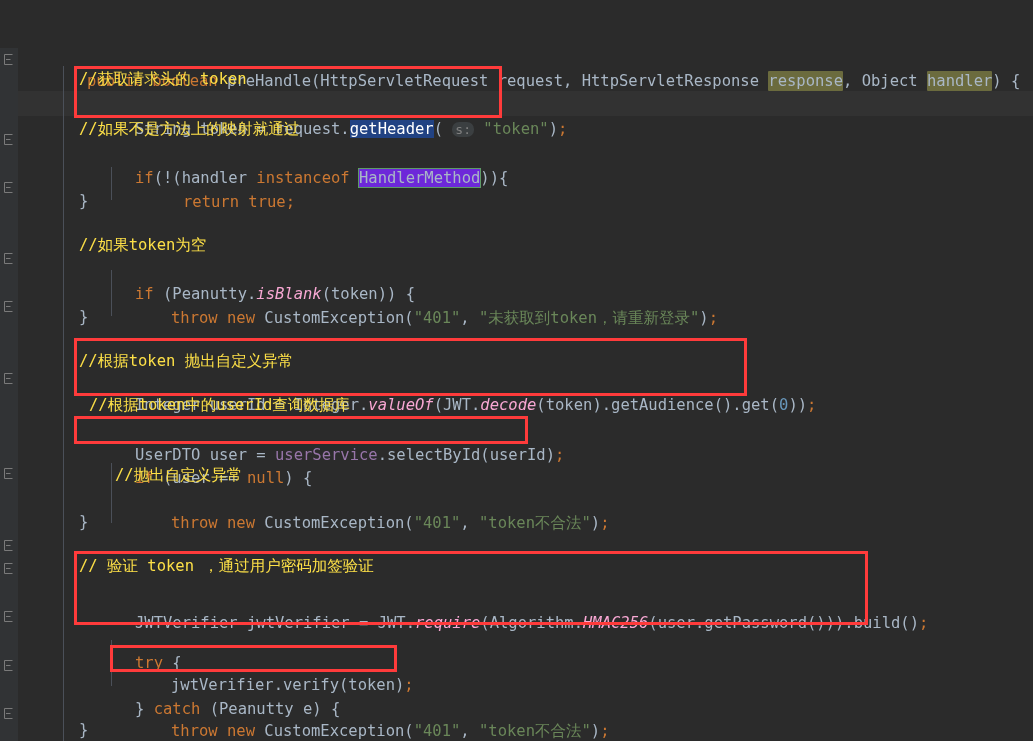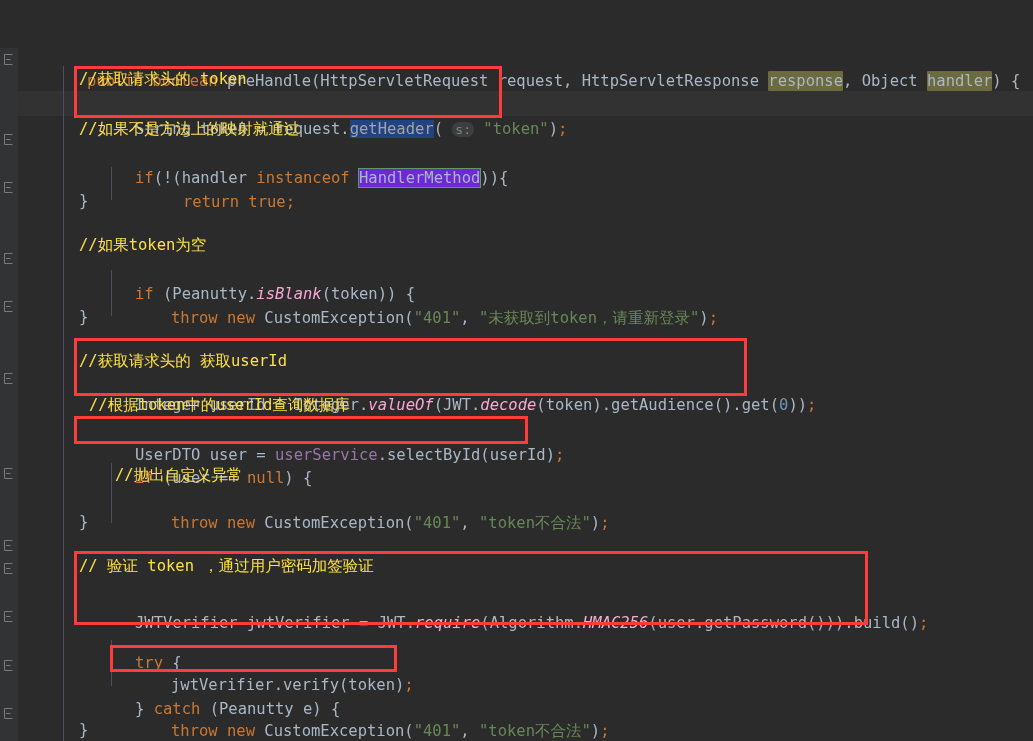--- a/index.html
+++ b/index.html
@@ -84,21 +84,21 @@
 
   
   .hl-ident {
     background: #6b6b3e;
     border-radius: 1px;
     padding: 1px 0;
   }
   
   .hl-sel {
     background: #214283;
-    color: #a3a3a3;
+    color: #ffffff;
   }
   
   .hl-search {
     background: #6d28d9;
     outline: 1px solid #5e9a67;
   }
   
   .hint {
     background: #3b3f41;
     color: #808080;
@@ -250,21 +250,21 @@
     <div class="line" style="top:209px; left:79px;">
       <span class="kw">if</span><span class="punc"> (</span><span class="typ">Peanutty</span><span class="punc">.</span><span class="stm">isBlank</span><span class="punc">(</span><span class="typ">token</span><span class="punc">)) {</span>
     </div>
 
     <div class="line" style="top:233px; left:115px;">
       <span class="kw">throw</span><span class="punc"> </span><span class="kw">new</span><span class="punc"> </span><span class="typ">CustomException</span><span class="punc">(</span><span class="str">"401"</span><span class="punc">, </span><span class="str">"未获取到token，请重新登录"</span><span class="punc">)</span><span class="semi">;</span>
     </div>
 
     <div class="line punc" style="top:257px; left:79px;">}</div>
 
-    <div class="line cmt" style="top:301px; left:79px;">//获取请求头的 获取userId</div>
+    <div class="line cmt" style="top:301px; left:79px;">//根据token 抛出自定义异常</div>
 
     <div class="line" style="top:320px; left:79px;">
       <span class="typ">Integer</span><span class="punc"> </span><span class="typ">userId</span><span class="punc"> = </span><span class="typ">Integer</span><span class="punc">.</span><span class="stm">valueOf</span><span class="punc">(</span><span class="typ">JWT</span><span class="punc">.</span><span class="stm">decode</span><span class="punc">(</span><span class="typ">token</span><span class="punc">).</span><span class="typ">getAudience</span><span class="punc">().</span><span class="typ">get</span><span class="punc">(</span><span class="num">0</span><span class="punc">))</span><span class="semi">;</span>
     </div>
 
     <div class="line cmt" style="top:345px; left:89px;">//根据token中的userId查询数据库</div>
 
     <div class="line" style="top:370px; left:79px;">
       <span class="typ">UserDTO</span><span class="punc"> </span><span class="typ">user</span><span class="punc"> = </span><span class="fld">userService</span><span class="punc">.</span><span class="typ">selectById</span><span class="punc">(</span><span class="typ">userId</span><span class="punc">)</span><span class="semi">;</span>
     </div>

